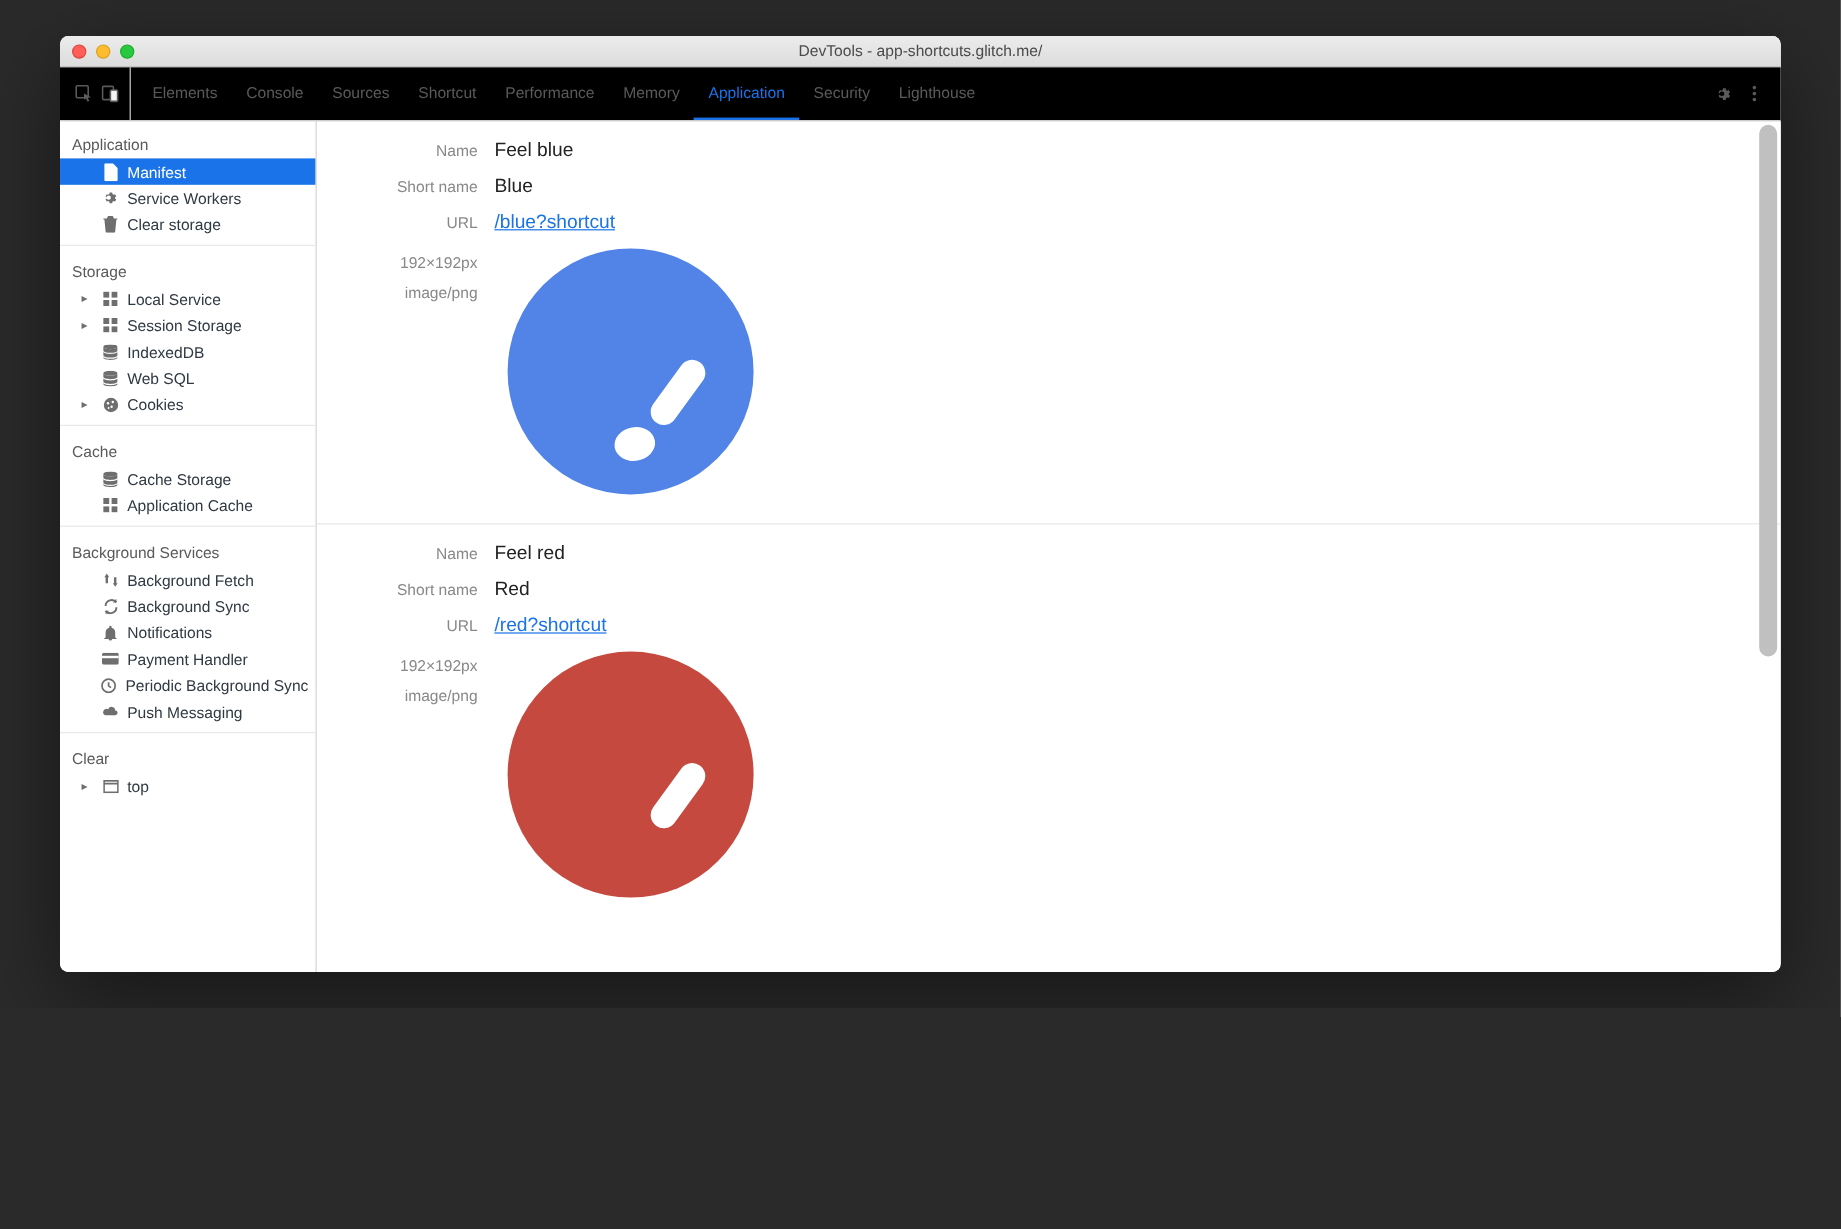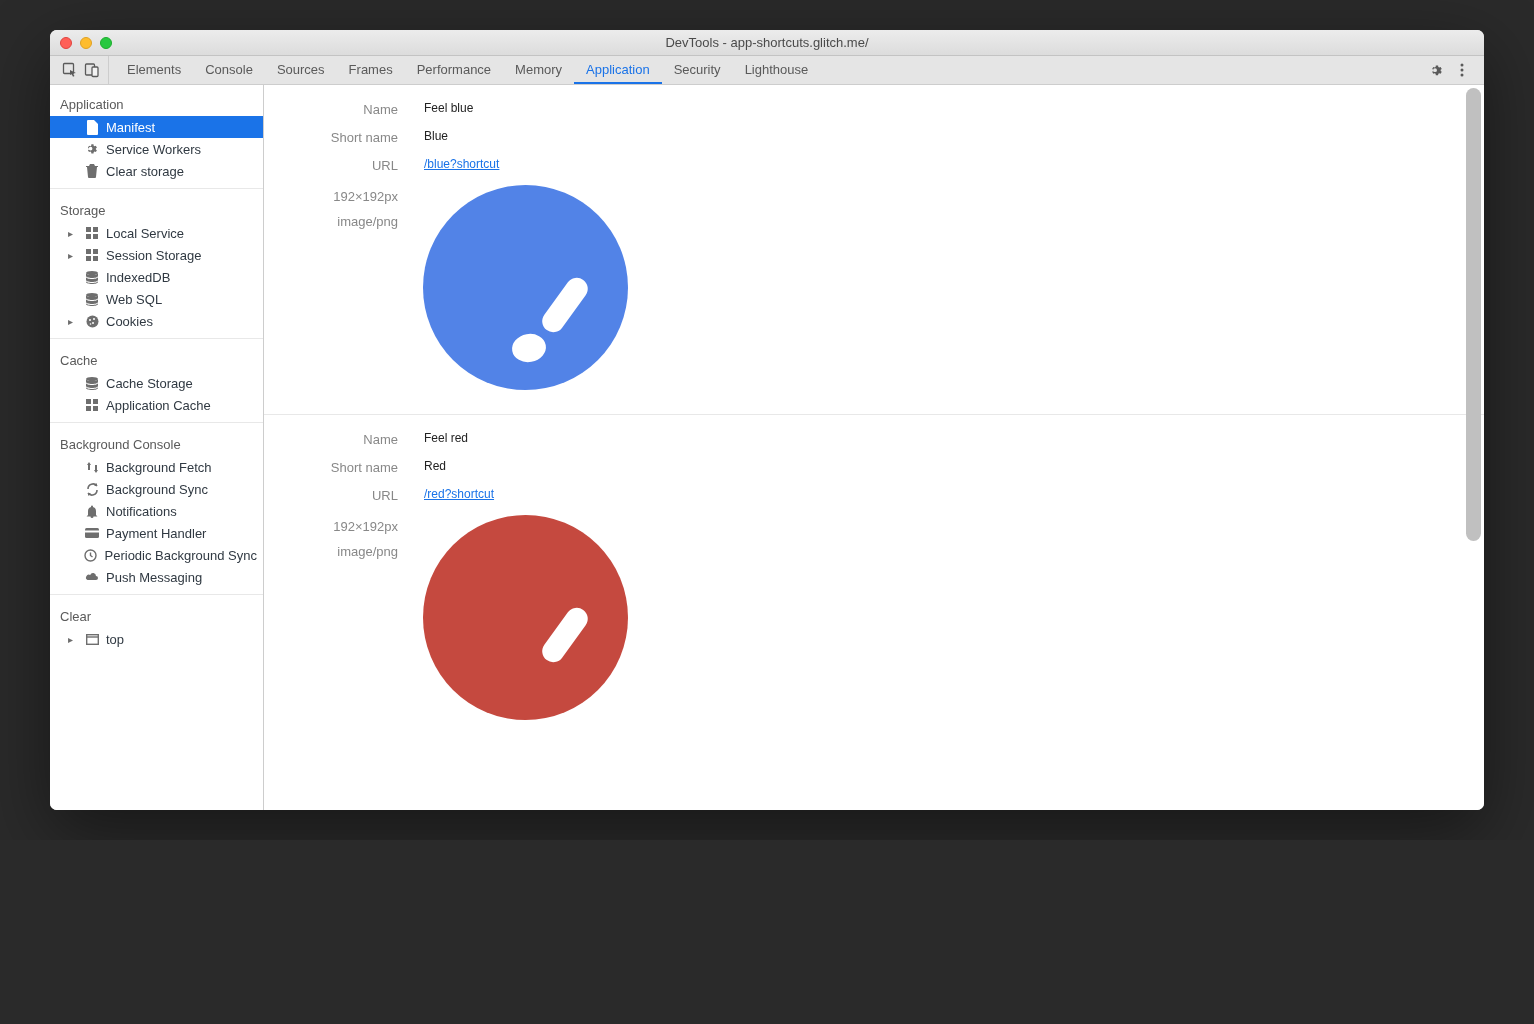--- a/index.html
+++ b/index.html
@@ -31,22 +31,22 @@
       position: relative;
     }
     .traffic { display: flex; gap: 8px; }
     .dot { width: 12px; height: 12px; border-radius: 50%; }
     .dot.r { background:#ff5f57; border:1px solid #e0443e;}
     .dot.y { background:#febc2e; border:1px solid #dfa123;}
     .dot.g { background:#28c840; border:1px solid #1dad2c;}
     .titletext { position:absolute; left:0; right:0; text-align:center; font-size:13px; color:#4a4a4a; }
     
     .tabbar {
-      height: 29px;
-      background:#e5e5e5;
+      height: 45px;
+      background:#000000;
       border-bottom:1px solid #cdcdcd;
       display:flex;
       align-items:center;
       padding:0 4px;
     }
     .tb-icons { display:flex; align-items:center; gap:6px; padding:0 8px; border-right:1px solid #cdcdcd; height:100%;}
     .tb-icon { width:16px; height:16px; display:flex; align-items:center; justify-content:center; color:#5a5a5a;}
     .tabs { display:flex; height:100%; margin-left:6px;}
     .tab { padding:0 12px; display:flex; align-items:center; font-size:13px; color:#5a5a5a; cursor:default; border-bottom:2px solid transparent;}
     .tab.active { color:#1a73e8; border-bottom:2px solid #1a73e8;}
@@ -75,21 +75,21 @@
     .treeitem.selected .arrow{ color:#fff;}
     .treeitem .ticon { width:16px; height:16px; display:flex; align-items:center; justify-content:center; color:#6e6e6e;}
     .treeitem.selected .ticon{ color:#fff;}
     .divider { height:1px; background:#e8e8e8; margin:6px 0;}
     
     .main { flex:1; overflow-y:auto; background:#fff; position:relative;}
     .shortcut-block { padding:16px 30px 24px; border-bottom:1px solid #e8e8e8;}
     .block-title { font-weight:700; font-size:14px; color:#222; margin-bottom:14px;}
     .row { display:flex; align-items:flex-start; margin-bottom:12px;}
     .label-col { width:118px; text-align:right; color:#888; font-size:13px; padding-right:14px; padding-top:1px;}
-    .val-col { font-size:12px; color:#222;margin-left:12px;}
+    .val-col { font-size:16px; color:#222;}
     .val-col a { color:#1a73e8; text-decoration:underline;}
     .icon-row { display:flex; align-items:flex-start;gap:11px;}
     .icon-meta { width:118px; text-align:right; color:#888; font-size:13px; line-height:1.9; padding-right:14px;}
     .icon-preview { width:205px; height:205px; border-radius:50%; position:relative; display:flex; align-items:center; justify-content:center;}
     .icon-preview.blue{ background:#5283e7;}
     .icon-preview.red{ background:#c5493f;}
     .brush{ position:absolute; right:26px; bottom:22px;}
     
     .scrollbar-track {
       position:absolute; right:3px; top:3px; bottom:3px; width:15px;
@@ -126,21 +126,21 @@
         <svg width="16" height="16" viewBox="0 0 16 16" fill="none" stroke="currentColor" stroke-width="1.3">
             <rect x="1.5" y="2" width="9" height="11" rx="1"></rect>
             <rect x="8" y="5" width="6" height="9.5" rx="1" fill="#f3f3f3"></rect>
           </svg>
       </span>
     </div>
     <div class="tabs">
       <div class="tab">Elements</div>
       <div class="tab">Console</div>
       <div class="tab">Sources</div>
-      <div class="tab">Frames</div>
+      <div class="tab">Shortcut</div>
       <div class="tab">Performance</div>
       <div class="tab">Memory</div>
       <div class="tab active">Application</div>
       <div class="tab">Security</div>
       <div class="tab">Lighthouse</div>
     </div>
     <div class="spacer"></div>
     <div class="tb-right">
       <span class="tb-icon">
         <svg width="15" height="15" viewBox="0 0 16 16" fill="currentColor">
@@ -269,21 +269,21 @@
               <rect width="5" height="5"></rect>
               <rect x="7" width="5" height="5"></rect>
               <rect y="7" width="5" height="5"></rect>
               <rect x="7" y="7" width="5" height="5"></rect>
             </svg>
           </span>
         <span>Application Cache</span>
       </div>
 
       <div class="divider"></div>
-      <div class="section-title">Background Console</div>
+      <div class="section-title">Background Services</div>
       <div class="treeitem">
         <span class="arrow"></span>
         <span class="ticon">
             <svg width="13" height="13" viewBox="0 0 13 13" fill="currentColor">
               <path d="M3 1l2 3H4v5H2V4H1l2-3zm7 11l-2-3h1V4h2v5h1l-2 3z"></path>
             </svg>
           </span>
         <span>Background Fetch</span>
       </div>
       <div class="treeitem">

